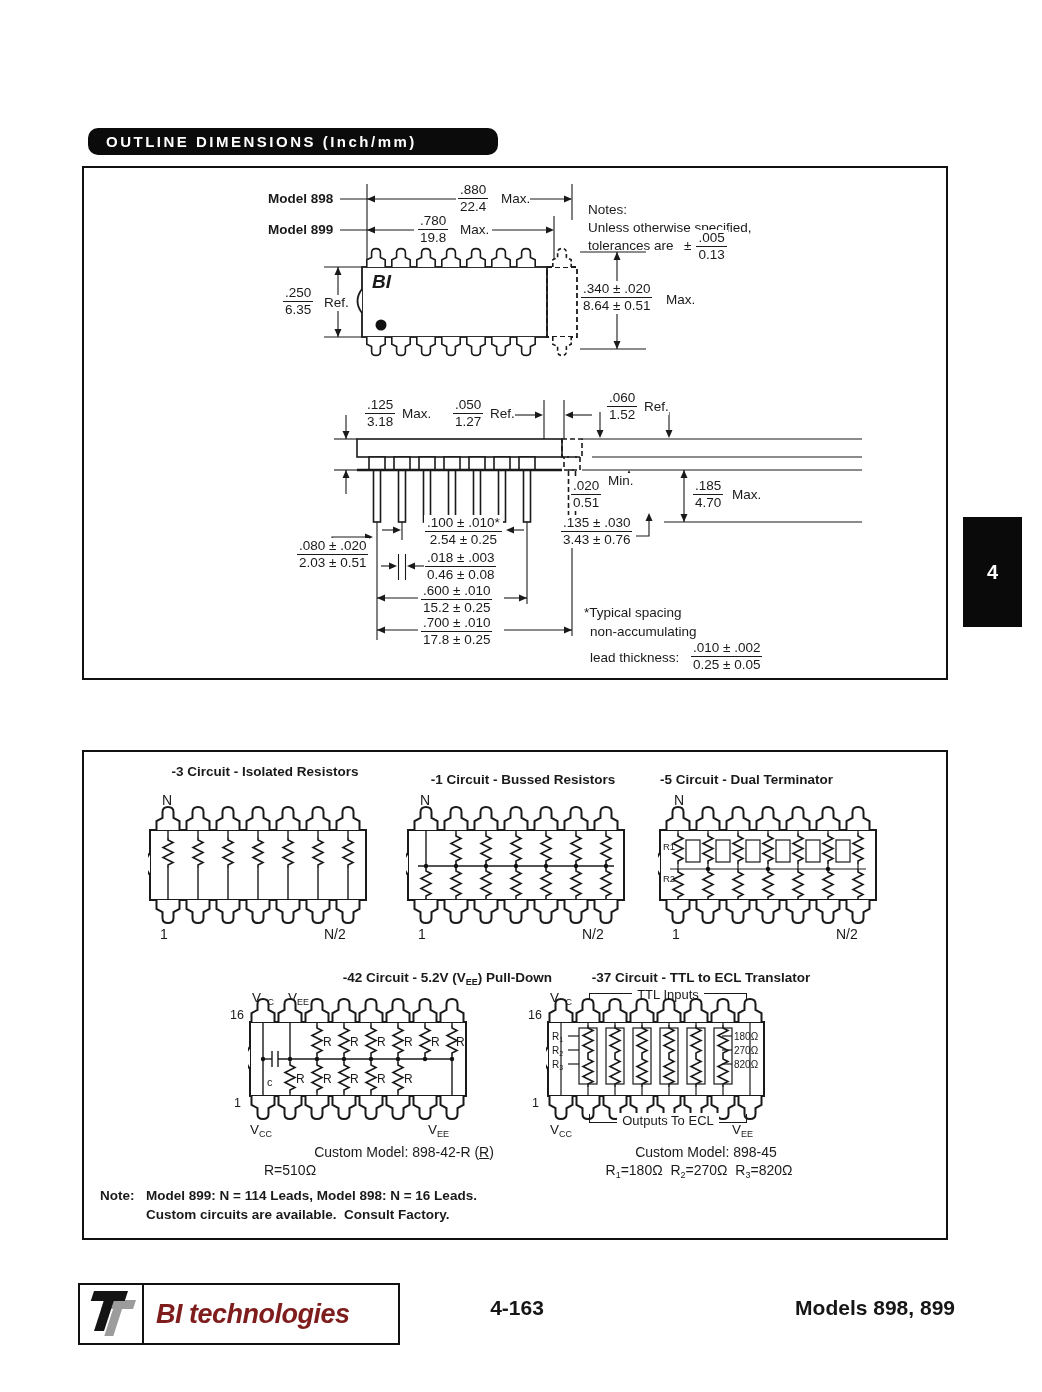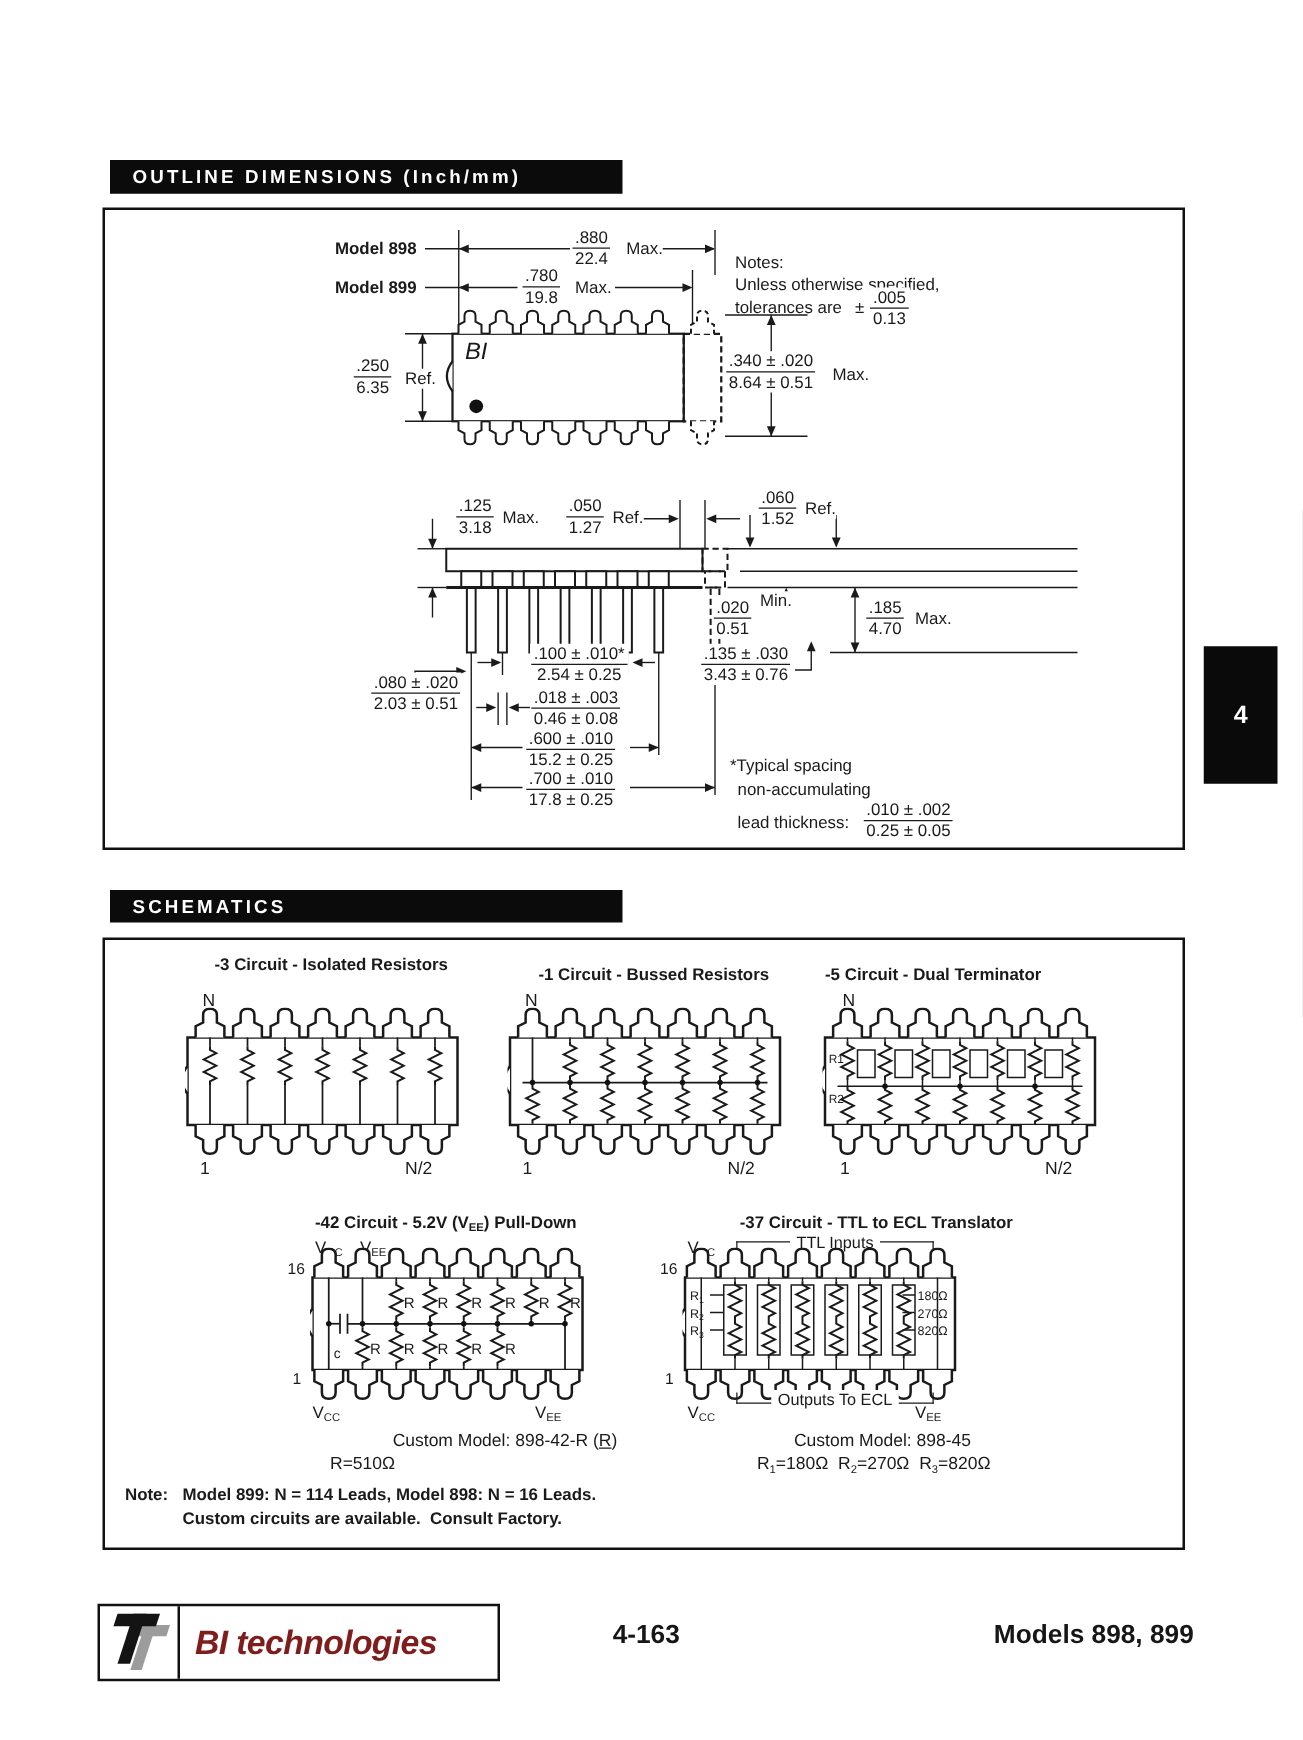--- a/index.html
+++ b/index.html
@@ -27,42 +27,42 @@
   .bracket-top span,.bracket-bot span{position:relative;background:#fff;padding:0 5px;font-size:13px;}
   .bracket-top span{top:-9px;}
   .bracket-bot span{top:-3px;}
   .tab4{position:absolute;background:#0a0a0a;color:#fff;display:flex;align-items:center;
         justify-content:center;font-weight:700;font-size:20px;}
   .logobox{position:absolute;border:2.5px solid #111;display:flex;align-items:stretch;background:#fff;box-sizing:border-box;}
   .logocell{width:62px;border-right:2.5px solid #111;display:flex;align-items:center;justify-content:center;}
   .brand{display:flex;align-items:center;padding:0 12px;font-style:italic;font-weight:900;
          font-size:27px;letter-spacing:-0.5px;color:#7f1d1d;}
   .ftxt{position:absolute;font-weight:700;font-size:21px;color:#161616;}
-  .chiplogo{position:absolute;font-style:italic;font-weight:400;font-size:19px;letter-spacing:0;}
+  .chiplogo{position:absolute;font-style:italic;font-weight:700;font-size:19px;letter-spacing:0;}
 </style>
 </head>
 <body>
 
 <svg width="0" height="0" style="position:absolute" aria-hidden="true">
   <defs>
     <g id="pinU">
         <path d="M1,24 L1,15 L7,12 L7,6 Q7,1 12.5,1 Q18,1 18,6 L18,12 L24,15 L24,24" fill="#fff" stroke="#1a1a1a" stroke-width="2"></path>
       </g>
     <g id="pinD">
         <path d="M1,0 L1,9 L7,12 L7,18 Q7,23 12.5,23 Q18,23 18,18 L18,12 L24,9 L24,0" fill="#fff" stroke="#1a1a1a" stroke-width="2"></path>
       </g>
     <g id="resV">
         <path d="M0,0 l0,3 l5,2.5 l-10,5 l10,5 l-10,5 l10,5 l-5,2.5 l0,3" fill="none" stroke="#1a1a1a" stroke-width="1.6"></path>
       </g>
   </defs>
 </svg>
 
 <div id="page">
 
-  <div class="bar" style="left:88px;top:128px;width:410px;height:27px;">
+  <div class="bar" style="left:88px;top:128px;width:410px;height:27px;border-radius:10px;">
     <span>OUTLINE DIMENSIONS (Inch/mm)</span>
   </div>
 
   <div class="bigbox" style="left:82px;top:166px;width:866px;height:514px;">
 
     <svg width="862" height="510" viewBox="0 0 862 510" style="position:absolute;left:0;top:0" stroke="#1a1a1a" stroke-width="1.1" fill="none">
 
       <g>
         <line x1="256" y1="31" x2="372" y2="31"></line>
           <line x1="446" y1="31" x2="487" y2="31"></line>
@@ -279,23 +279,20 @@
         </span></div>
     <div class="pos" style="left:500px;top:437px">*Typical spacing</div>
     <div class="pos" style="left:506px;top:456px">non-accumulating</div>
     <div class="pos" style="left:506px;top:482px">lead thickness:</div>
     <div class="pos" style="left:606px;top:472px"><span class="frac">
           <span class="fn">.010 ± .002</span>
           <span class="fd">0.25 ± 0.05</span>
         </span></div>
   </div>
 
-  <div class="bar" style="left:88px;top:712px;width:410px;height:26px;">
-    <span>SCHEMATICS</span>
-  </div>
 
   <div class="bigbox" style="left:82px;top:750px;width:866px;height:490px;">
 
     <div class="pos b" style="left:66px;top:12px;width:230px;text-align:center">-3 Circuit - Isolated Resistors</div>
     <div class="pos" style="left:78px;top:40px;font-size:14px">N</div>
     <svg class="chipsvg" style="left:64px;top:54px" width="220" height="118" viewBox="0 0 220 118" fill="none" stroke="#1a1a1a">
       <rect x="2" y="24" width="216" height="70" fill="#fff" stroke-width="2"></rect>
       <use href="#pinU" x="7.5" y="0"></use>
         <use href="#pinU" x="37.5" y="0"></use>
         <use href="#pinU" x="67.5" y="0"></use>
@@ -459,21 +456,21 @@
         <circle cx="50" cy="63" r="2.2"></circle>
           <circle cx="110" cy="63" r="2.2"></circle>
           <circle cx="170" cy="63" r="2.2"></circle>
       </g>
       <text x="5" y="44" font-size="9.5" stroke="none">R1</text>
       <text x="5" y="76" font-size="9.5" stroke="none">R2</text>
     </svg>
     <div class="pos" style="left:588px;top:174px;font-size:14px">1</div>
     <div class="pos" style="left:752px;top:174px;font-size:14px">N/2</div>
 
-    <div class="pos b" style="left:168px;top:218px;width:300px;text-align:left">
+    <div class="pos b" style="left:168px;top:218px;width:300px;text-align:right">
       <span>-42 Circuit - 5.2V (V</span><sub class="vs">EE</sub><span>) Pull-Down</span>
     </div>
     <div class="pos vlab" style="left:168px;top:238px">
       <span>V</span><sub class="vs">CC</sub>
     </div>
     <div class="pos vlab" style="left:204px;top:238px">
       <span>V</span><sub class="vs">EE</sub>
     </div>
     <div class="pos" style="left:146px;top:256px;font-size:12.5px">16</div>
     <svg class="chipsvg" style="left:164px;top:246px" width="220" height="122" viewBox="0 0 220 122" fill="none" stroke="#1a1a1a">

